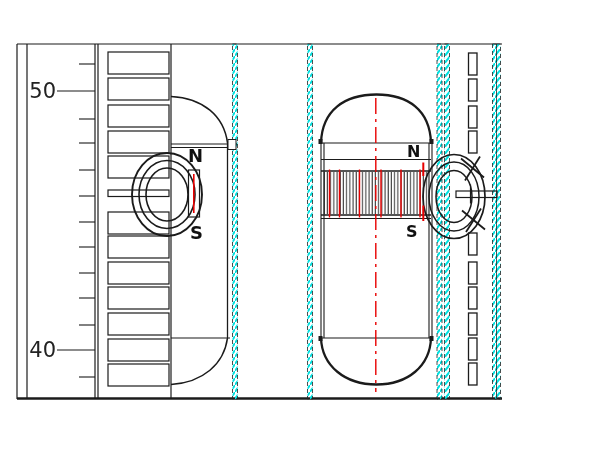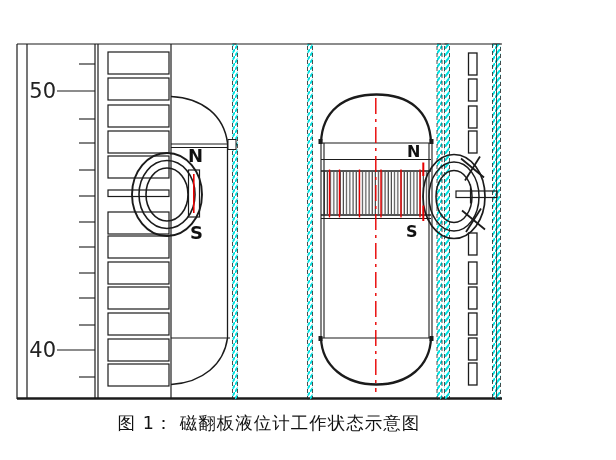--- a/index.html
+++ b/index.html
@@ -156,14 +156,13 @@
       <line x1="480" y1="156.5" x2="465" y2="180.5" stroke-width="1.8"></line>
       <line x1="462" y1="210.5" x2="485" y2="229.5" stroke-width="1.8"></line>
       <line x1="481" y1="208.5" x2="466" y2="232" stroke-width="1.8"></line>
       <rect x="456" y="191" width="41" height="6.5" stroke-width="1.2"></rect>
       <line x1="470.5" y1="184.5" x2="470.5" y2="203.5" stroke-width="1.2"></line>
       <line x1="423.3" y1="162.5" x2="423.3" y2="176" stroke="#e80000" stroke-width="2"></line>
       <line x1="423.3" y1="205.5" x2="423.3" y2="221" stroke="#e80000" stroke-width="2"></line>
     </g>
   </svg>
 
-  <div class="caption">图 1： 磁翻板液位计工作状态示意图</div>
 </div>
 
 </body></html>

